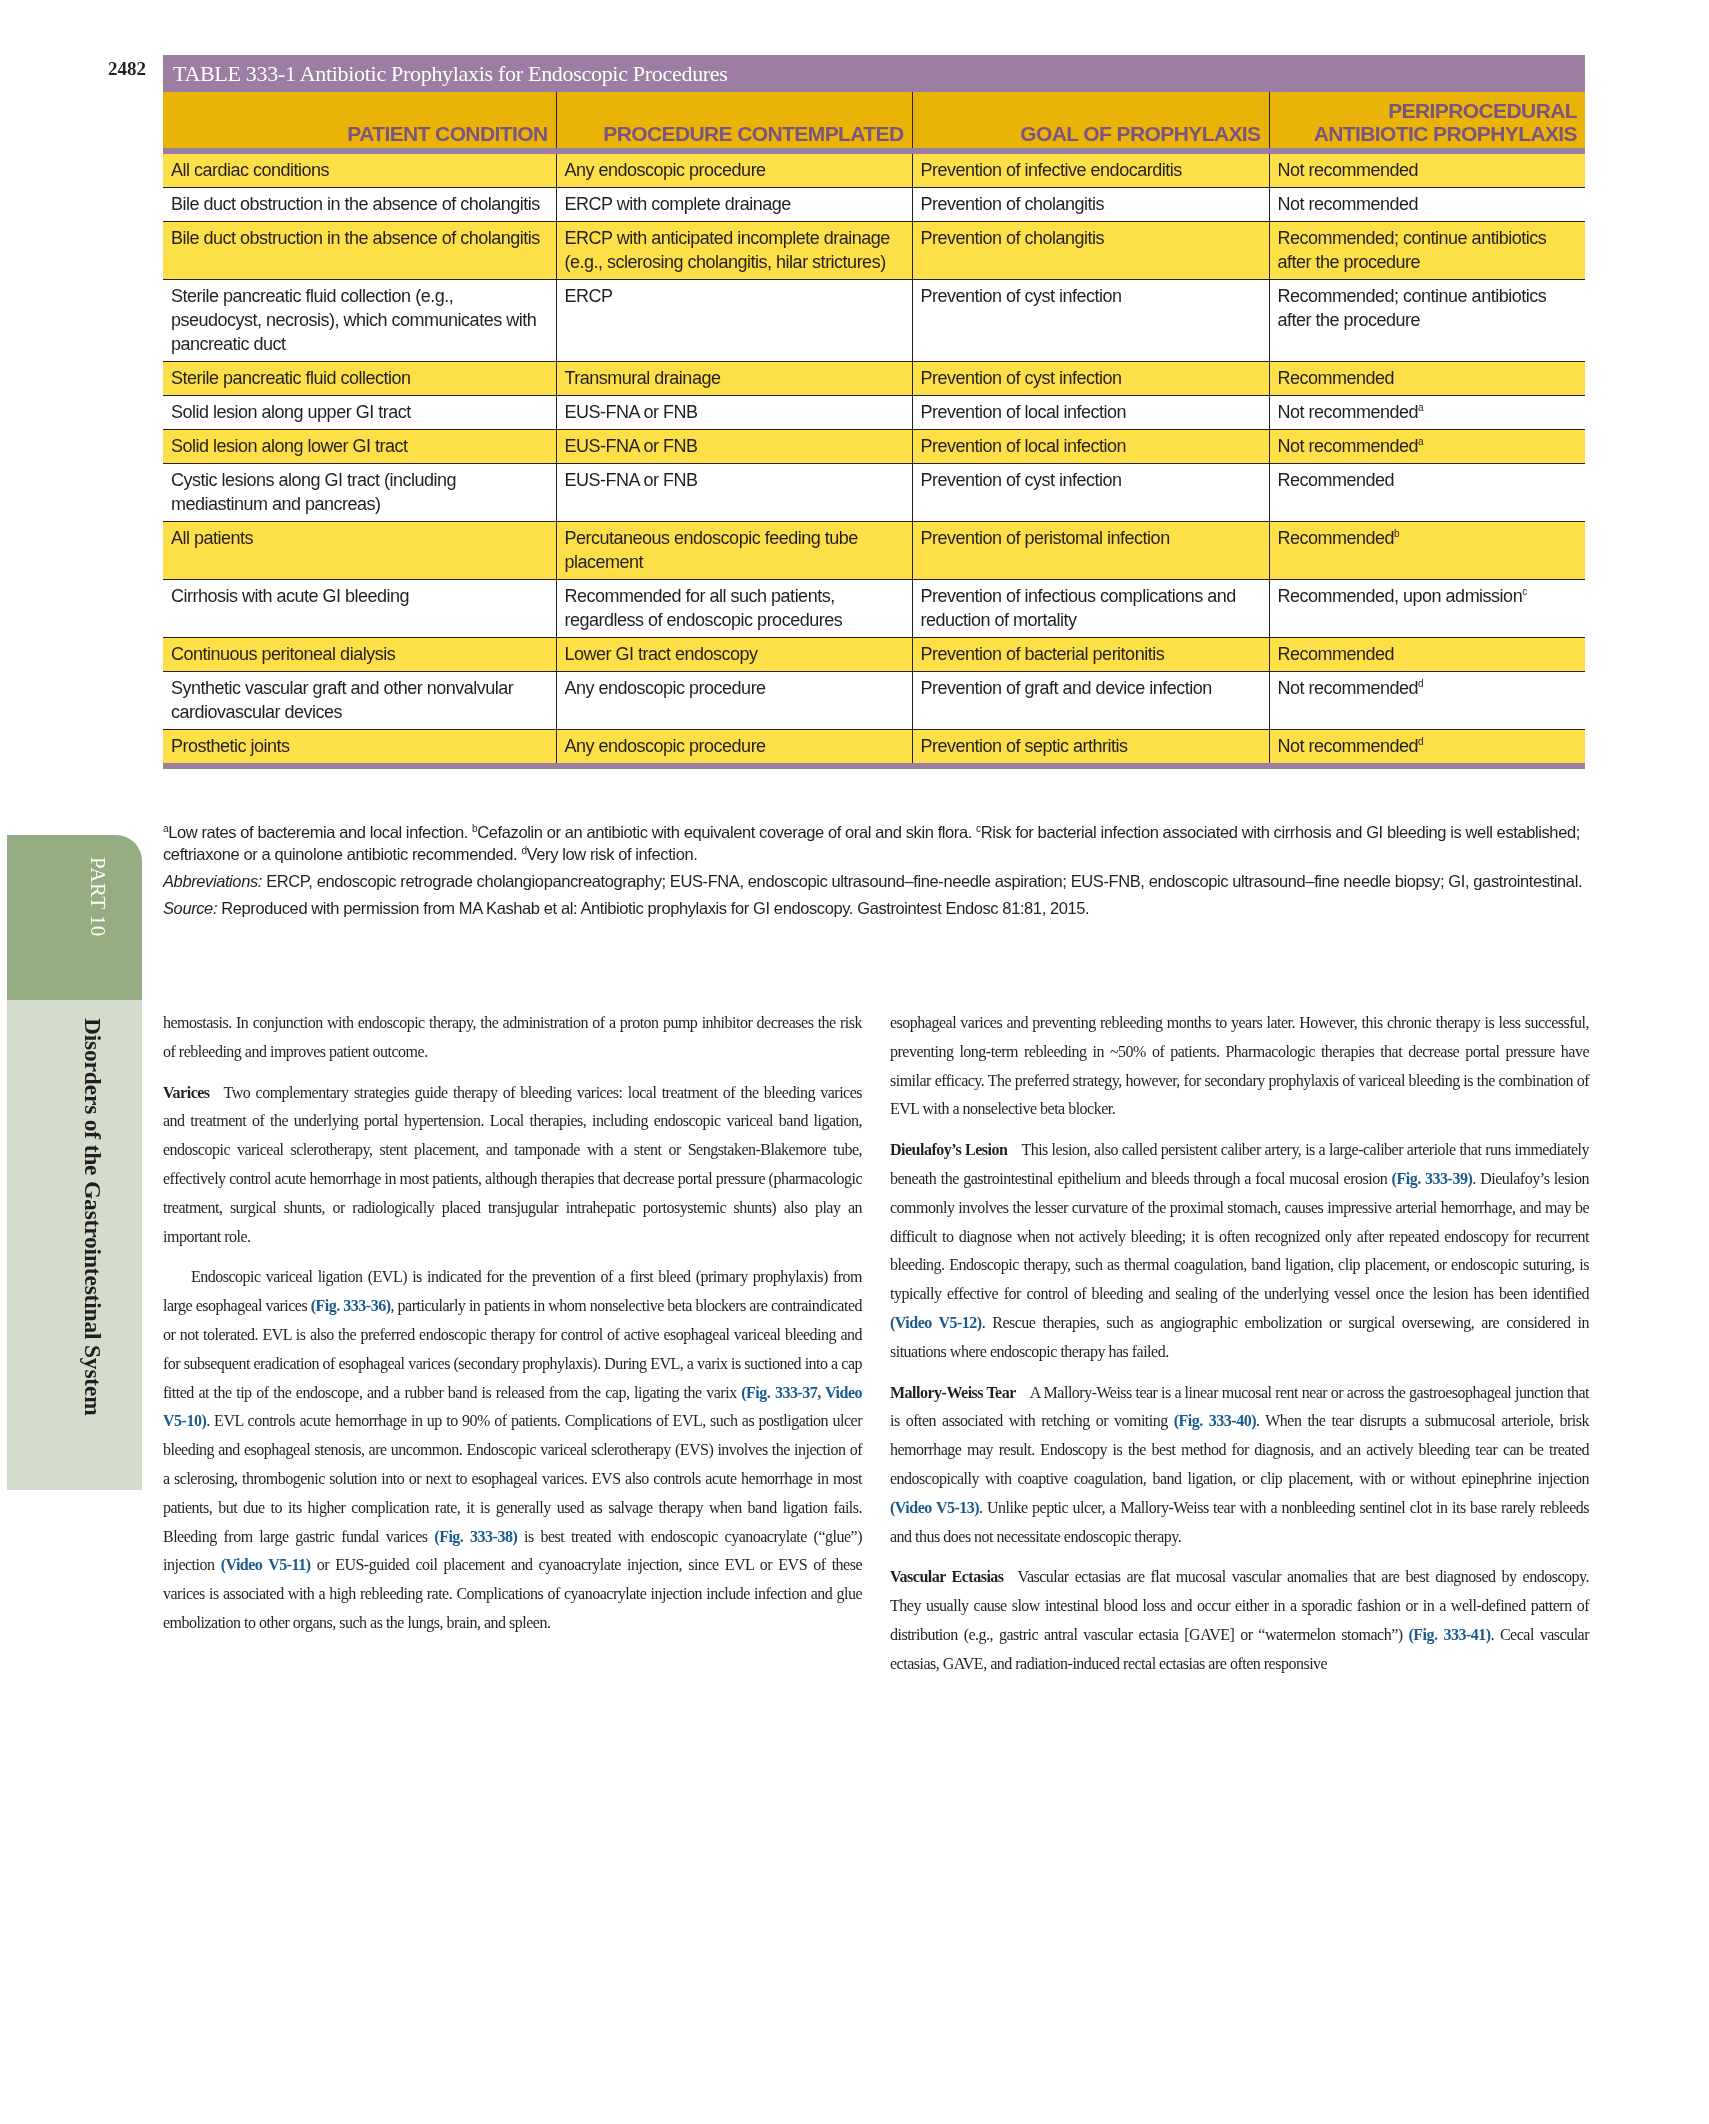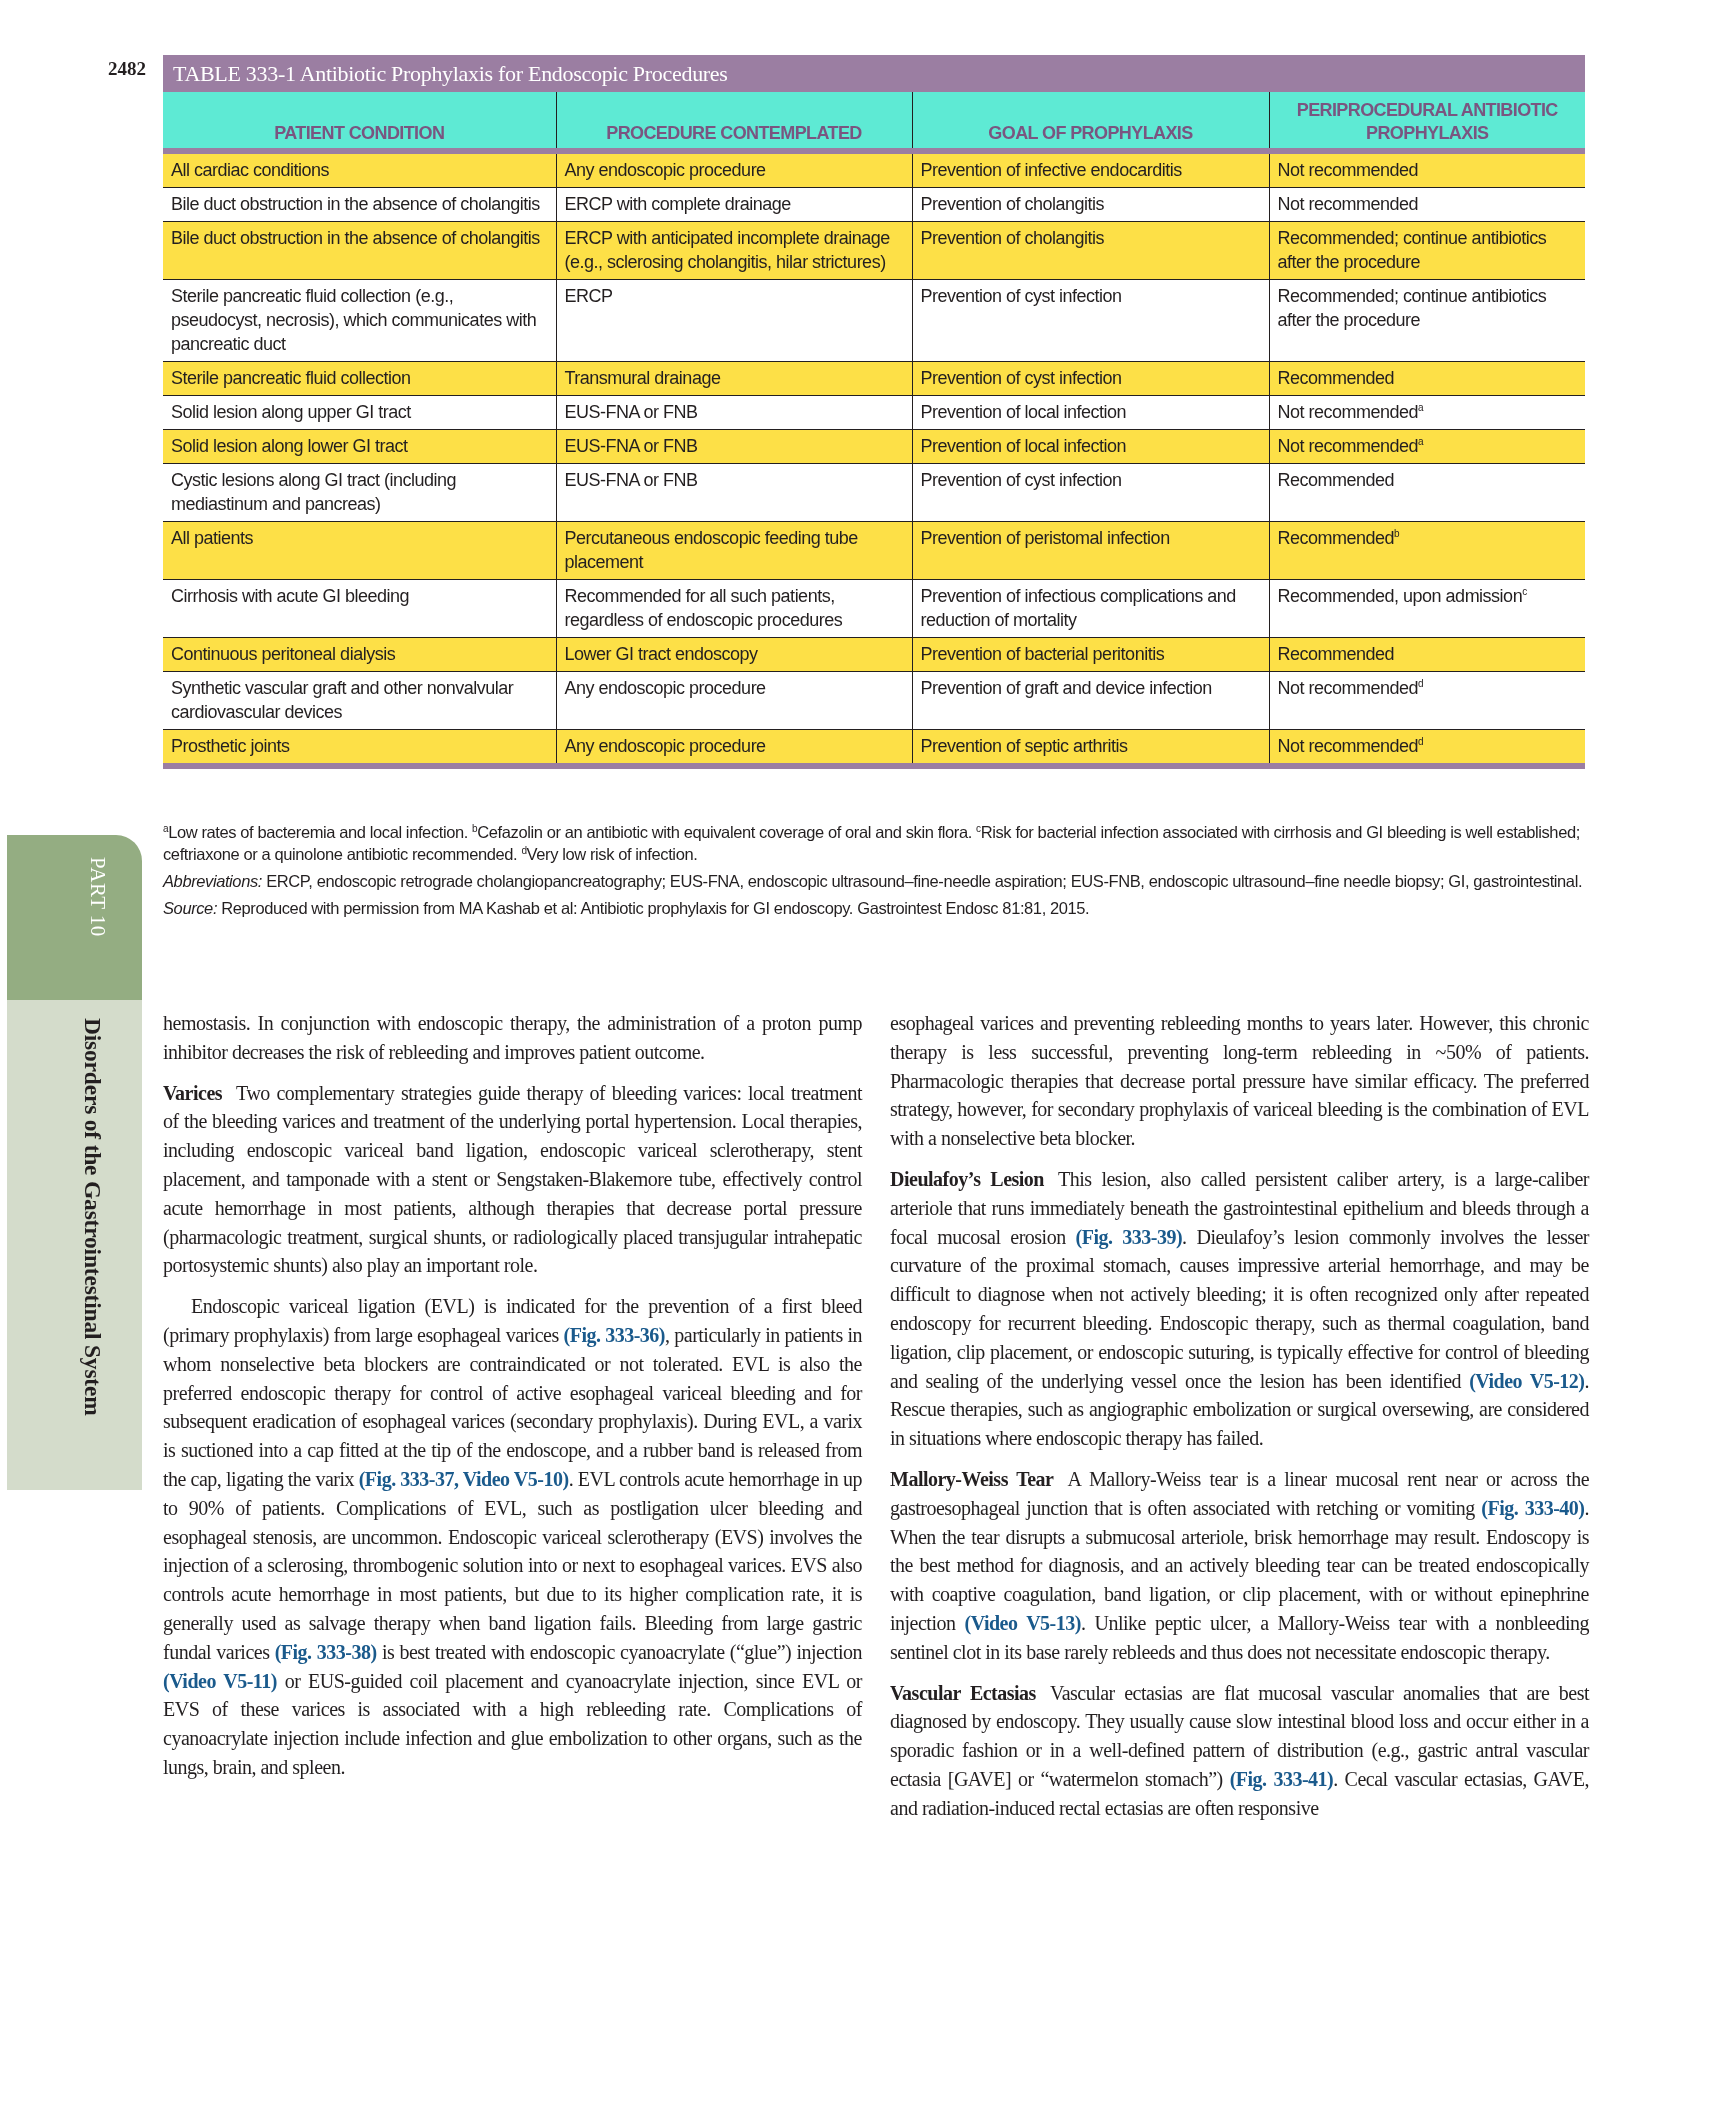--- a/index.html
+++ b/index.html
@@ -8,41 +8,41 @@
 
   .page-number { position: absolute; left: 108px; top: 58px; font-family: "Liberation Serif", serif; font-weight: bold; font-size: 19px; color: #231f20; }
 
   .table-wrap { position: absolute; left: 163px; top: 55px; width: 1422px; }
   .table-title { background: #9b7ea2; color: #ffffff; font-family: "Liberation Serif", serif; font-size: 22px; height: 37px; line-height: 37px; padding-left: 10px; letter-spacing: -0.3px; }
   table.pro { width: 100%; border-collapse: collapse; table-layout: fixed; font-family: "Liberation Sans", "DejaVu Sans", sans-serif; font-stretch: condensed; }
   table.pro col.c1 { width: 393px; }
   table.pro col.c2 { width: 356px; }
   table.pro col.c3 { width: 357px; }
   table.pro col.c4 { width: 316px; }
-  table.pro th { background: #5eead4; color: #7a5580; font-weight: bold; font-size: 18px; text-align: center; vertical-align: bottom; padding: 4px 8px 3px 8px; height: 59px; line-height: 23px; border-left: 1.5px solid #231f20; border-bottom: 6px solid #9b7ea2; letter-spacing: -0.6px; }
+  table.pro th { background: #eab308; color: #7a5580; font-weight: bold; font-size: 21px; text-align: right; vertical-align: bottom; padding: 4px 8px 3px 8px; height: 59px; line-height: 23px; border-left: 1.5px solid #231f20; border-bottom: 6px solid #9b7ea2; letter-spacing: -0.6px; }
   table.pro th:first-child { border-left: none; }
   table.pro td { font-size: 18px; line-height: 24px; padding: 4px 8px 5px 8px; vertical-align: top; border-left: 1.5px solid #231f20; border-top: 1.5px solid #231f20; letter-spacing: -0.5px; color: #231f20; }
   table.pro td:first-child { border-left: none; }
   table.pro tr.first td { border-top: none; }
   table.pro tr.cream td { background: #fde047; }
   table.pro tr.white td { background: #ffffff; }
   table.pro tr.last td { border-bottom: 6px solid #9b7ea2; }
   sup { font-size: 10px; vertical-align: super; line-height: 0; }
 
   .footnotes { position: absolute; left: 163px; top: 821px; width: 1425px; font-family: "Liberation Sans", "DejaVu Sans", sans-serif; font-size: 16.5px; line-height: 22px; letter-spacing: -0.4px; color: #231f20; }
   .footnotes p { margin-bottom: 5px; }
   .footnotes em { }
 
   .side-tab { position: absolute; left: 7px; top: 835px; width: 135px; height: 655px; }
   .side-part { position: absolute; left: 0; top: 0; width: 135px; height: 165px; background: #94ad82; border-top-right-radius: 26px; }
   .side-part span { position: absolute; left: 78px; top: 22px; writing-mode: vertical-rl; color: #ffffff; font-family: "Liberation Serif", serif; font-size: 21px; letter-spacing: 0.5px; }
   .side-section { position: absolute; left: 0; top: 165px; width: 135px; height: 490px; background: #d4dccb; }
   .side-section span { position: absolute; left: 72px; top: 18px; writing-mode: vertical-rl; color: #231f20; font-family: "Liberation Serif", serif; font-weight: bold; font-size: 23.5px; letter-spacing: -0.2px; }
 
-  .col { position: absolute; top: 1009px; width: 699px; font-family: "Liberation Serif", "DejaVu Serif", serif; font-size: 20px; line-height: 28.8px; text-align: justify; letter-spacing: -0.5px; color: #231f20; }
+  .col { position: absolute; top: 1009px; width: 699px; font-family: "Liberation Serif", "DejaVu Serif", serif; font-size: 16px; line-height: 28.8px; text-align: justify; letter-spacing: -0.5px; color: #231f20; }
   .col.left { left: 163px; }
   .col.right { left: 890px; }
   .col p { margin-bottom: 12px; }
   .col p.cont { margin-bottom: 0; text-indent: 28px; }
   .col .head { font-weight: bold; margin-right: 14px; }
   .col .link { color: #1a5a8c; font-weight: bold; }
 </style>
 </head>
 <body>
 

